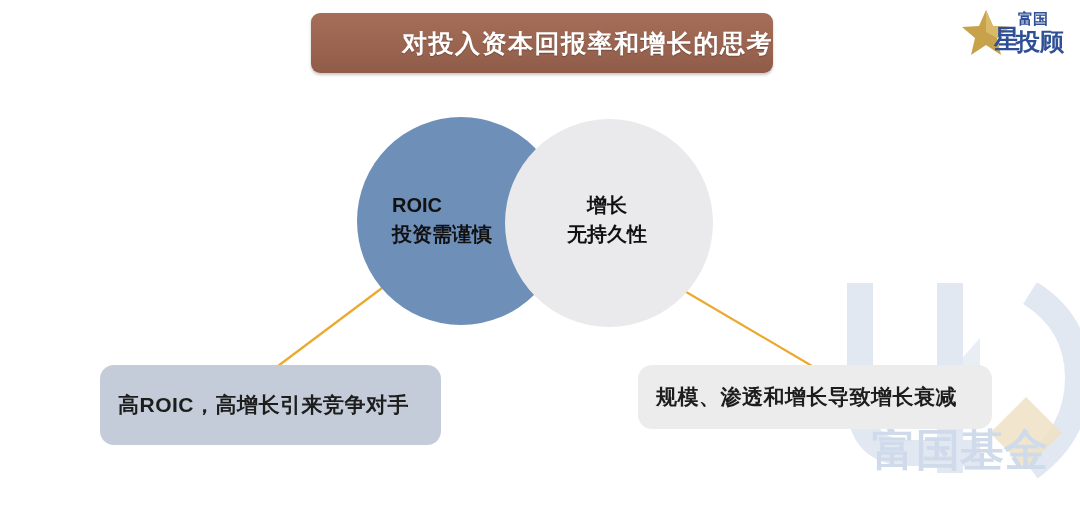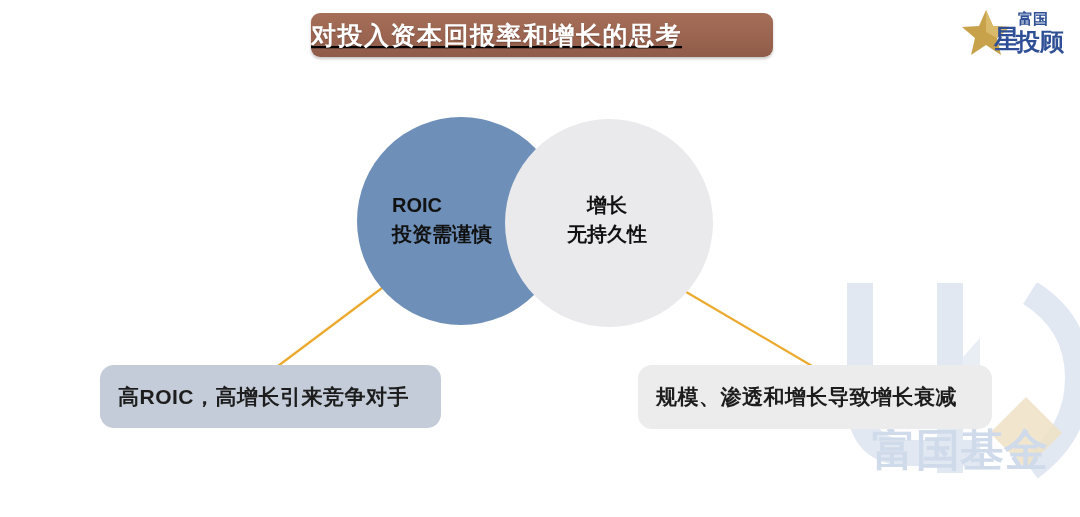--- a/index.html
+++ b/index.html
@@ -27,28 +27,27 @@
     height: 250px;
     pointer-events: none;
   }
 
   
   .title-banner {
     position: absolute;
     left: 311px;
     top: 13px;
     width: 462px;
-    height: 44px;
+    height: 60px;
     background: linear-gradient(180deg, #a56e58 0%, #9a6450 55%, #8f5c49 100%);
     border-radius: 9px;
     box-shadow: 0 2px 3px rgba(0,0,0,0.22);
     display: flex;
     align-items: center;
-    justify-content: flex-start;
-    text-decoration: underline;
+    justify-content: flex-end;
   }
   .title-text {
     color: #ffffff;
     font-size: 25px;
     font-weight: bold;
     letter-spacing: 1.5px;
     white-space: nowrap;
     text-shadow: 0 1px 1px rgba(0,0,0,0.25);
   }
 
@@ -127,21 +126,21 @@
     color: #1d1d1d;
     font-size: 21px;
     font-weight: bold;
     white-space: nowrap;
     letter-spacing: 0.5px;
   }
   .callout-left {
     left: 100px;
     top: 365px;
     width: 341px;
-    height: 63px;
+    height: 80px;
     background: #c3ccd8;
     padding-left: 18px;
     box-sizing: border-box;
   }
   .callout-right {
     left: 638px;
     top: 365px;
     width: 354px;
     height: 64px;
     background: #ececec;

